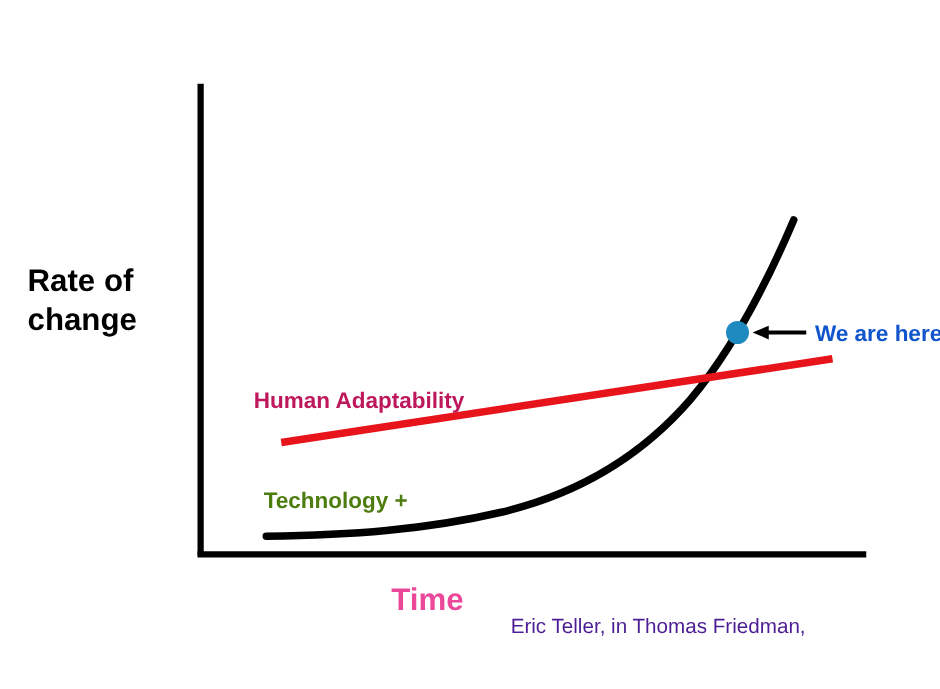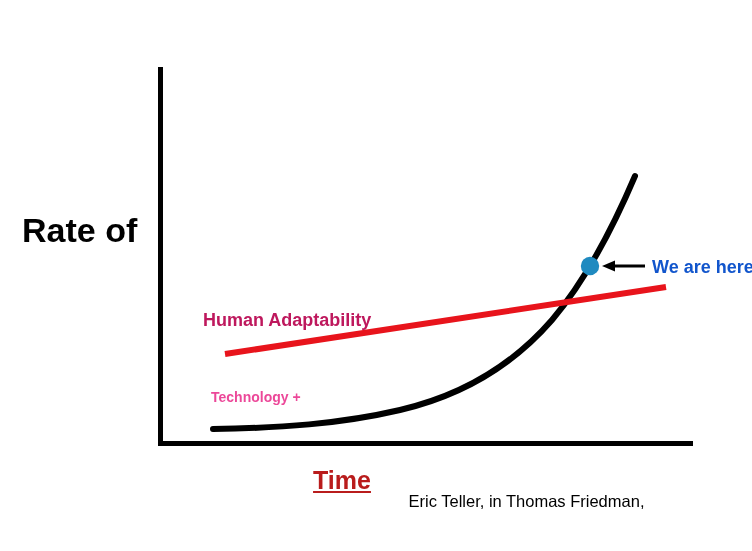--- a/index.html
+++ b/index.html
@@ -26,65 +26,64 @@
     height: 551px;
   }
   .lbl {
     position: absolute;
     white-space: pre;
     line-height: 1.14;
   }
   #axis-label-y {
     left: 22px;
     top: 210px;
-    font-size: 34px;
+    font-size: 25px;
     font-weight: bold;
     color: #000000;
     width: 150px;
     line-height: 1.22;
   }
   #axis-label-x {
     left: 282px;
     top: 466px;
     width: 120px;
     text-align: center;
     font-size: 25px;
     font-weight: bold;
-    color: #b91c1c;
-    text-decoration: underline;
+    color: #ec4899;
   }
   #series-label-human {
     left: 203px;
     top: 310px;
     font-size: 18px;
     font-weight: bold;
     color: #be185d;
   }
   #series-label-tech {
     left: 211px;
     top: 390px;
-    font-size: 14px;
+    font-size: 18px;
     font-weight: bold;
-    color: #ec4899;
+    color: #4d7c0f;
   }
   #annotation-label-here {
     left: 652px;
     top: 257px;
     font-size: 18px;
     font-weight: bold;
     color: #1155cc;
   }
   #attribution {
     position: absolute;
     left: 355px;
     top: 489px;
     width: 343px;
     text-align: center;
     font-size: 16.5px;
-    color: #000000;
+    color: #4c1d95;
     line-height: 1.55;
   }
   #attribution .book-title {
     font-style: italic;
     display: block;
   }
 </style>
 </head>
 <body>
 
@@ -104,21 +103,21 @@
     <line x1="225" y1="354" x2="666" y2="287" stroke="#e8141c" stroke-width="6" stroke-linecap="butt"></line>
 
     <g>
       <line x1="645" y1="266" x2="611" y2="266" stroke="#000000" stroke-width="3.2" stroke-linecap="butt"></line>
       <polygon points="602,266 615,260.5 615,271.5" fill="#000000"></polygon>
     </g>
 
     <circle cx="590" cy="266" r="9.2" fill="#1f8ac0"></circle>
   </svg>
 
-  <div class="lbl" id="axis-label-y"><span>Rate of</span><br></div>
+  <div class="lbl" id="axis-label-y"><span>Rate of</span><br><span>change</span></div>
 
   <div class="lbl" id="axis-label-x">Time</div>
 
   <div class="lbl" id="series-label-human">Human Adaptability</div>
 
   <div class="lbl" id="series-label-tech">Technology +</div>
 
   <div class="lbl" id="annotation-label-here">We are here</div>
 
   <div id="attribution">

